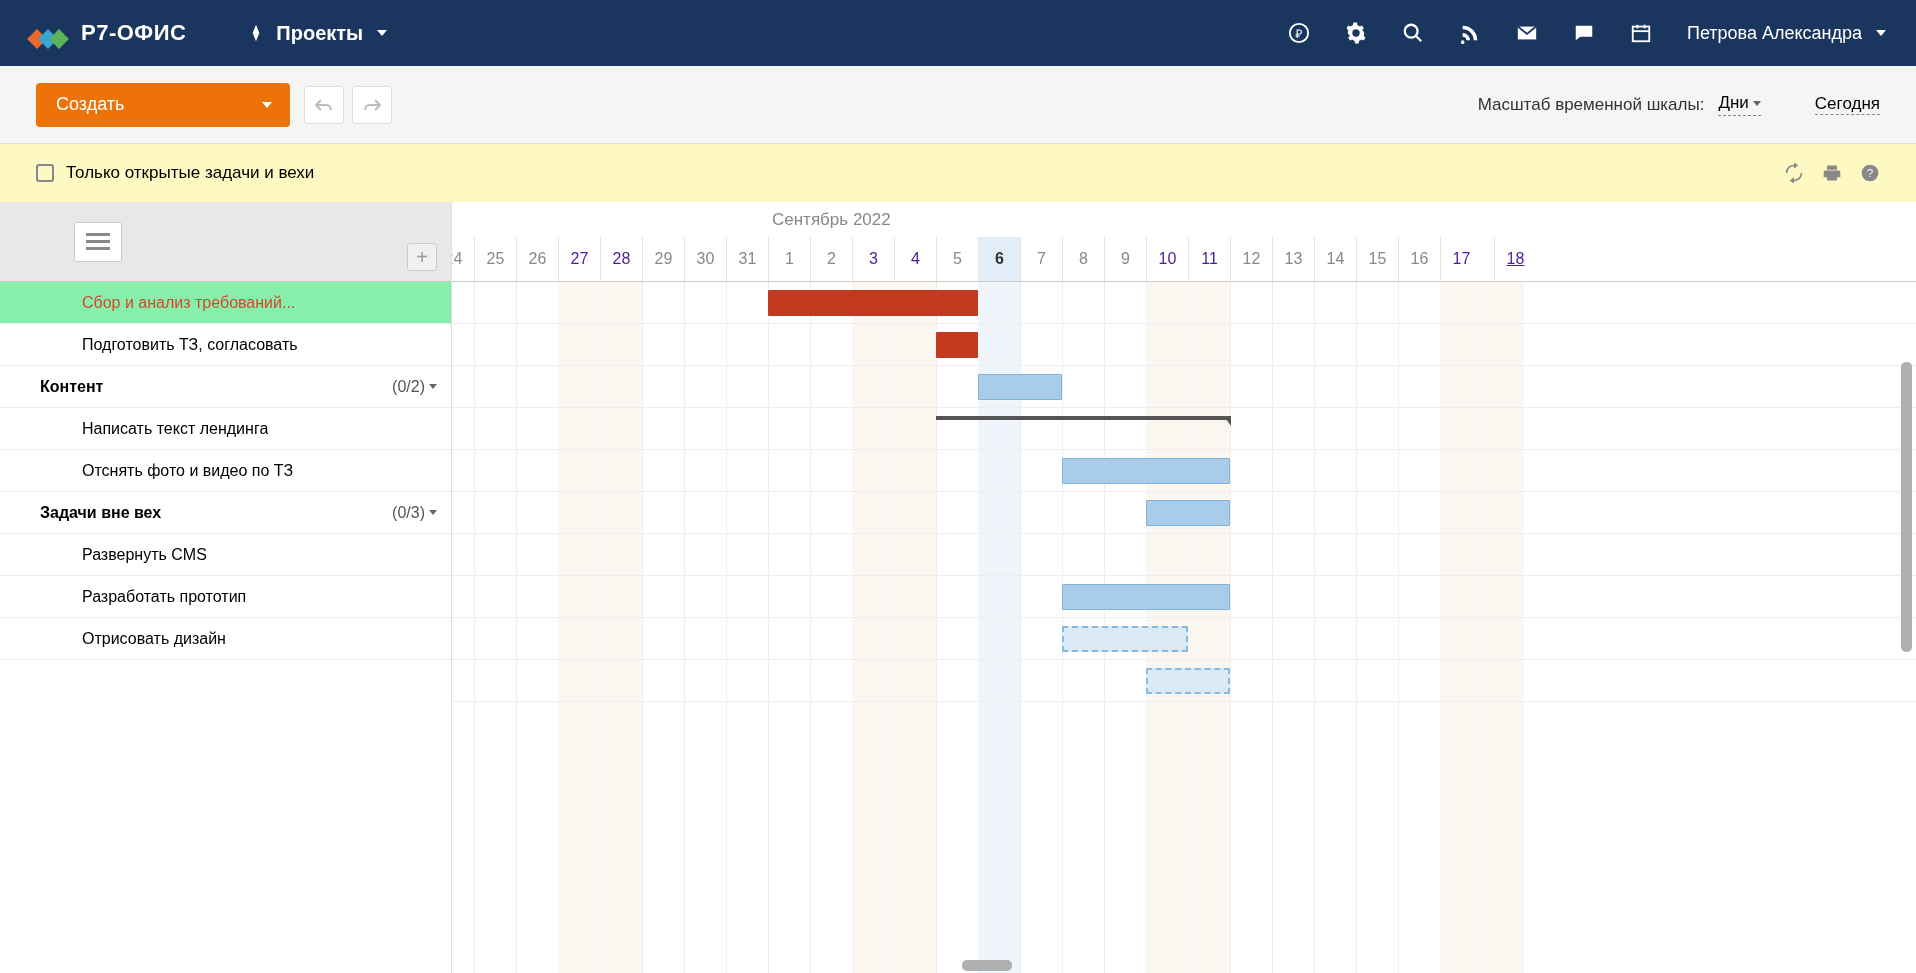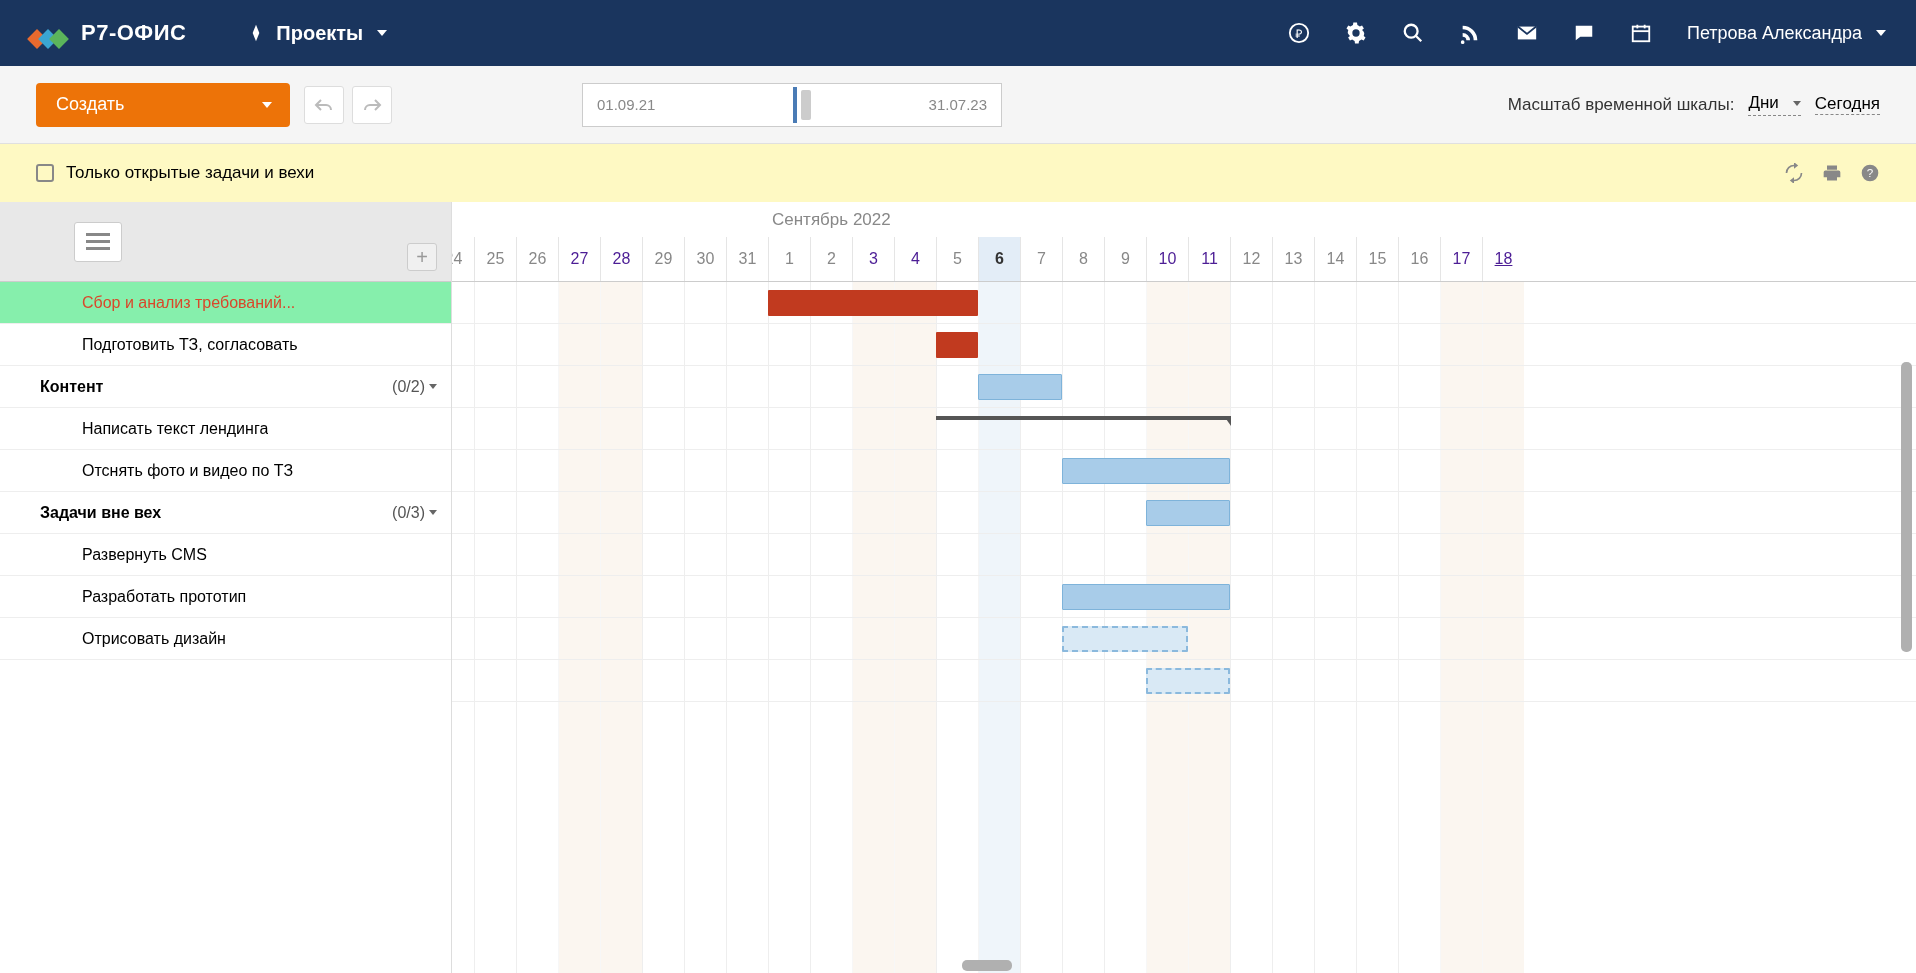--- a/index.html
+++ b/index.html
@@ -24,23 +24,23 @@
 .create-btn .dropdown-caret { position: absolute; right: 18px; }
 .undo-redo { display: flex; gap: 8px; margin-left: 14px; }
 .undo-btn, .redo-btn { width: 40px; height: 38px; border: 1px solid #ddd; background: #fff; border-radius: 3px; display: flex; align-items: center; justify-content: center; cursor: pointer; color: #bbb; }
 .timeline-slider { margin-left: 190px; width: 420px; height: 44px; border: 1px solid #ccc; background: #fff; display: flex; align-items: center; padding: 0 14px; position: relative; }
 .slider-date { color: #888; font-size: 15px; }
 .slider-date.end { margin-left: auto; }
 .slider-track { position: absolute; left: 210px; width: 4px; height: 36px; background: #4a7bb5; }
 .slider-handle { position: absolute; left: 218px; width: 10px; height: 30px; background: #ccc; border-radius: 2px; }
 .scale-control { margin-left: auto; display: flex; align-items: center; gap: 14px; font-size: 17px; }
 .scale-label { color: #333; }
-.scale-select { display: flex; align-items: center; gap: 14px; border-bottom: 1px dashed #888; cursor: pointer; padding-bottom: 2px; }
+.scale-select { display: flex; align-items: center; gap: 4px; border-bottom: 1px dashed #888; cursor: pointer; padding-bottom: 2px; }
 .scale-select .caret-sm { width: 0; height: 0; border-left: 4px solid transparent; border-right: 4px solid transparent; border-top: 5px solid #666; }
-.today-link { font-size: 17px; border-bottom: 1px dashed #888; cursor: pointer; }
+.today-link { margin-left: 40px; font-size: 17px; border-bottom: 1px dashed #888; cursor: pointer; }
 
 
 .filter-bar { background: #fef9c3; height: 58px; display: flex; align-items: center; padding: 0 36px; }
 .checkbox-wrap { display: flex; align-items: center; gap: 12px; cursor: pointer; }
 .checkbox { width: 18px; height: 18px; border: 2px solid #888; border-radius: 3px; }
 .checkbox-label { font-size: 17px; }
 .filter-actions { margin-left: auto; display: flex; gap: 18px; }
 .filter-icon { width: 20px; height: 20px; fill: #888; cursor: pointer; }
 
 
@@ -144,26 +144,20 @@
     <button class="undo-btn">
         <svg width="20" height="14" viewBox="0 0 20 14">
           <path d="M7 2L2 7l5 5M2 7h10a5 5 0 015 5" fill="none" stroke="#bbb" stroke-width="2"></path>
         </svg>
       </button>
     <button class="redo-btn">
         <svg width="20" height="14" viewBox="0 0 20 14">
           <path d="M13 2l5 5-5 5M18 7H8a5 5 0 00-5 5" fill="none" stroke="#bbb" stroke-width="2"></path>
         </svg>
       </button>
-  </div>
-  <div class="timeline-slider">
-    <span class="slider-date">01.09.21</span>
-    <span class="slider-date end">31.07.23</span>
-    <div class="slider-track"></div>
-    <div class="slider-handle"></div>
   </div>
   <div class="scale-control">
     <span class="scale-label">Масштаб временной шкалы:</span>
     <div class="scale-select">
       <span>Дни</span>
       <span class="caret-sm"></span>
     </div>
     <span class="today-link">Сегодня</span>
   </div>
 </div>
@@ -257,21 +251,21 @@
           <div class="day-cell" style="margin-left: 0px;">8</div>
           <div class="day-cell" style="margin-left: 0px;">9</div>
           <div class="day-cell weekend" style="margin-left: 0px;">10</div>
           <div class="day-cell weekend" style="margin-left: 0px;">11</div>
           <div class="day-cell" style="margin-left: 0px;">12</div>
           <div class="day-cell" style="margin-left: 0px;">13</div>
           <div class="day-cell" style="margin-left: 0px;">14</div>
           <div class="day-cell" style="margin-left: 0px;">15</div>
           <div class="day-cell" style="margin-left: 0px;">16</div>
           <div class="day-cell weekend" style="margin-left: 0px;">17</div>
-          <div class="day-cell weekend" style="margin-left: 0px; text-decoration: underline;">18</div>
+          <div class="day-cell weekend" style="margin-left: 12px; text-decoration: underline;">18</div>
         </div>
     </div>
     <div class="timeline-body" id="timeline-body">
         <div class="grid-col" style="left: -20px;"></div>
         <div class="grid-col" style="left: 22px;"></div>
         <div class="grid-col" style="left: 64px;"></div>
         <div class="grid-col weekend" style="left: 106px;"></div>
         <div class="grid-col weekend" style="left: 148px;"></div>
         <div class="grid-col" style="left: 190px;"></div>
         <div class="grid-col" style="left: 232px;"></div>

